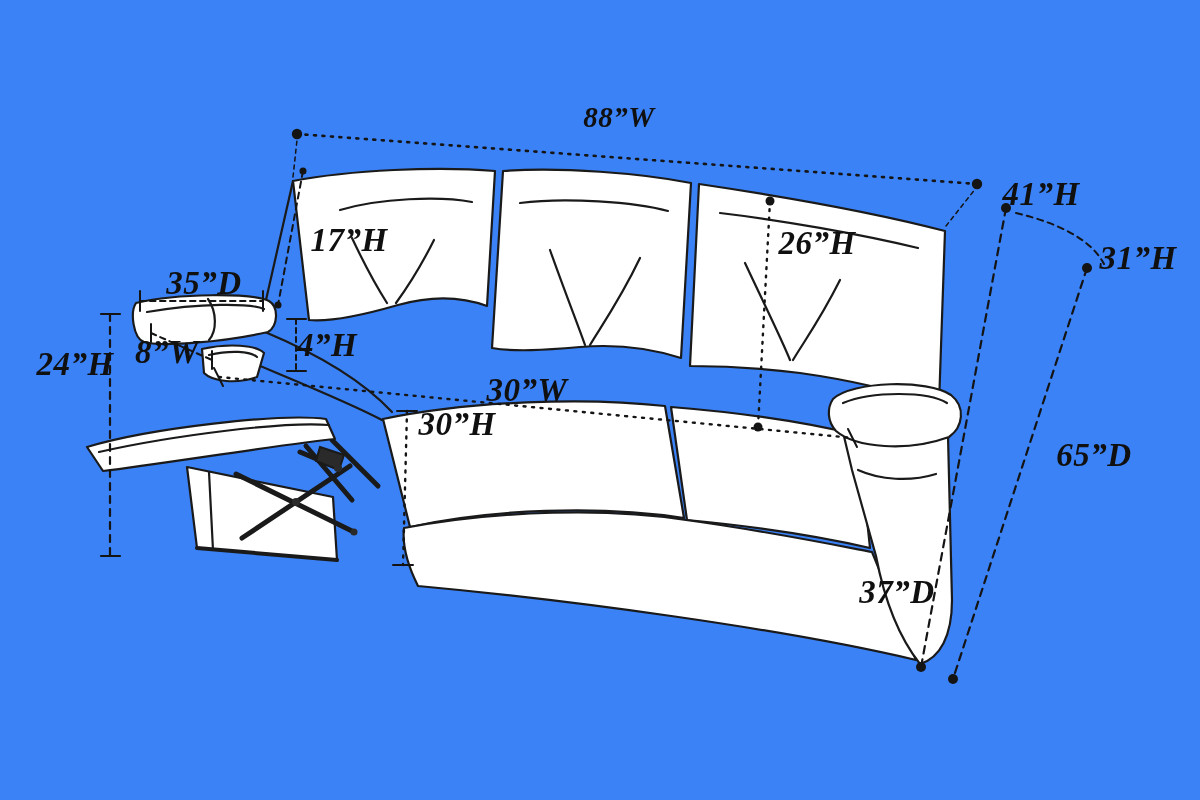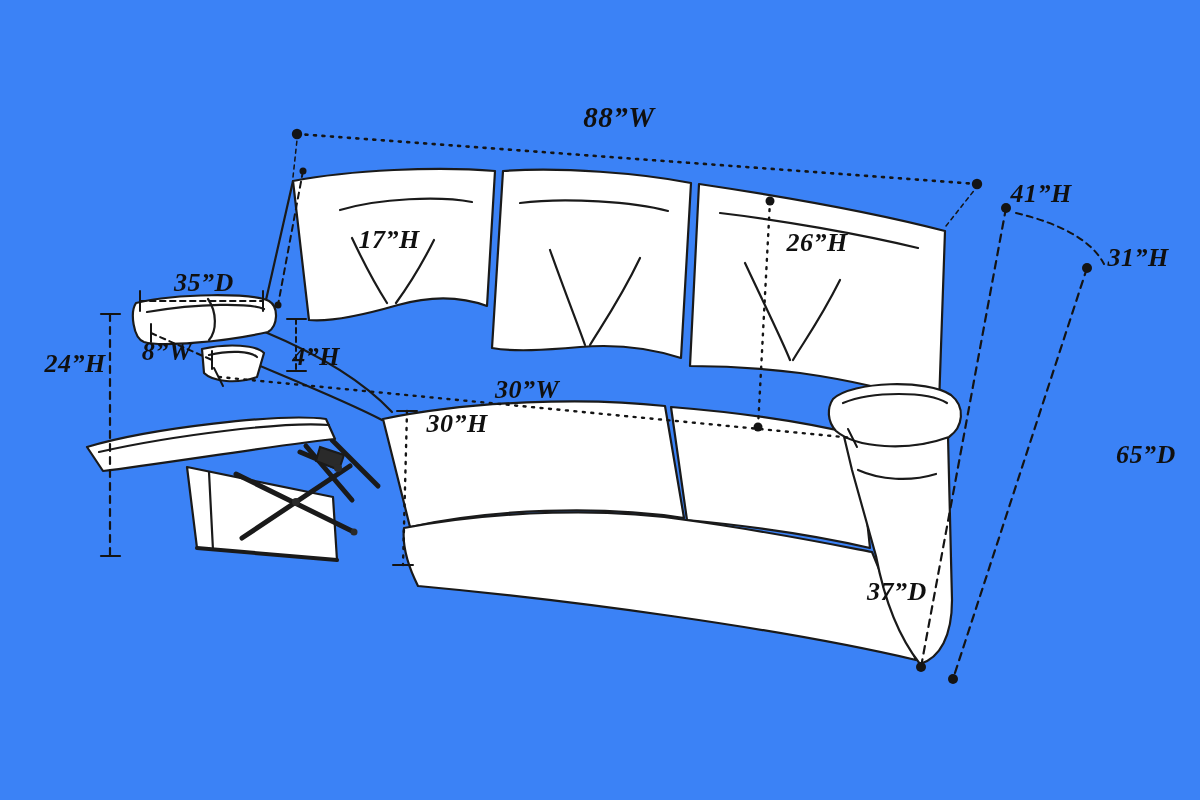--- a/index.html
+++ b/index.html
@@ -10,21 +10,21 @@
     overflow:hidden;
     font-family:"Liberation Serif","DejaVu Serif",serif;
   }
   .canvas svg{position:absolute;left:0;top:0;}
   .dim-label{
     position:absolute;
     transform:translate(-50%,-50%);
     font-family:"Liberation Serif","DejaVu Serif",serif;
     font-style:italic;
     font-weight:700;
-    font-size:26px;
+    font-size:33px;
     color:#101010;
     white-space:nowrap;
     letter-spacing:.5px;
     line-height:1;
   }
   .dim-label.big{font-size:29px;}
 </style>
 </head>
 <body>
 
@@ -168,24 +168,24 @@
         <path fill="none" stroke-width="2" d="M397,411 L417,411"></path>
         <path fill="none" stroke-width="2" d="M393,565 L413,565"></path>
         <path fill="none" stroke-width="2.4" stroke-dasharray="2 6.5" d="M407,411 L403,565"></path>
       </g>
     </g>
   </svg>
 
   <div class="dim-label big" style="left:619px;top:117px;">88”W</div>
   <div class="dim-label" style="left:1041px;top:194px;">41”H</div>
   <div class="dim-label" style="left:1138px;top:258px;">31”H</div>
-  <div class="dim-label" style="left:349px;top:240px;margin-left:40px;">17”H</div>
+  <div class="dim-label" style="left:349px;top:240px;">17”H</div>
   <div class="dim-label" style="left:817px;top:243px;">26”H</div>
   <div class="dim-label" style="left:204px;top:283px;">35”D</div>
   <div class="dim-label" style="left:167px;top:352px;">8”W</div>
-  <div class="dim-label" style="left:316px;top:345px;margin-top:12px;">4”H</div>
+  <div class="dim-label" style="left:327px;top:345px;">4”H</div>
   <div class="dim-label" style="left:68px;top:364px;margin-left:7px;">24”H</div>
   <div class="dim-label" style="left:527px;top:390px;">30”W</div>
   <div class="dim-label" style="left:457px;top:424px;">30”H</div>
   <div class="dim-label" style="left:897px;top:592px;text-align:right;">37”D</div>
-  <div class="dim-label" style="left:1146px;top:455px;">65”D</div>
+  <div class="dim-label" style="left:1094px;top:455px;">65”D</div>
 
 </div>
 
 </body></html>

